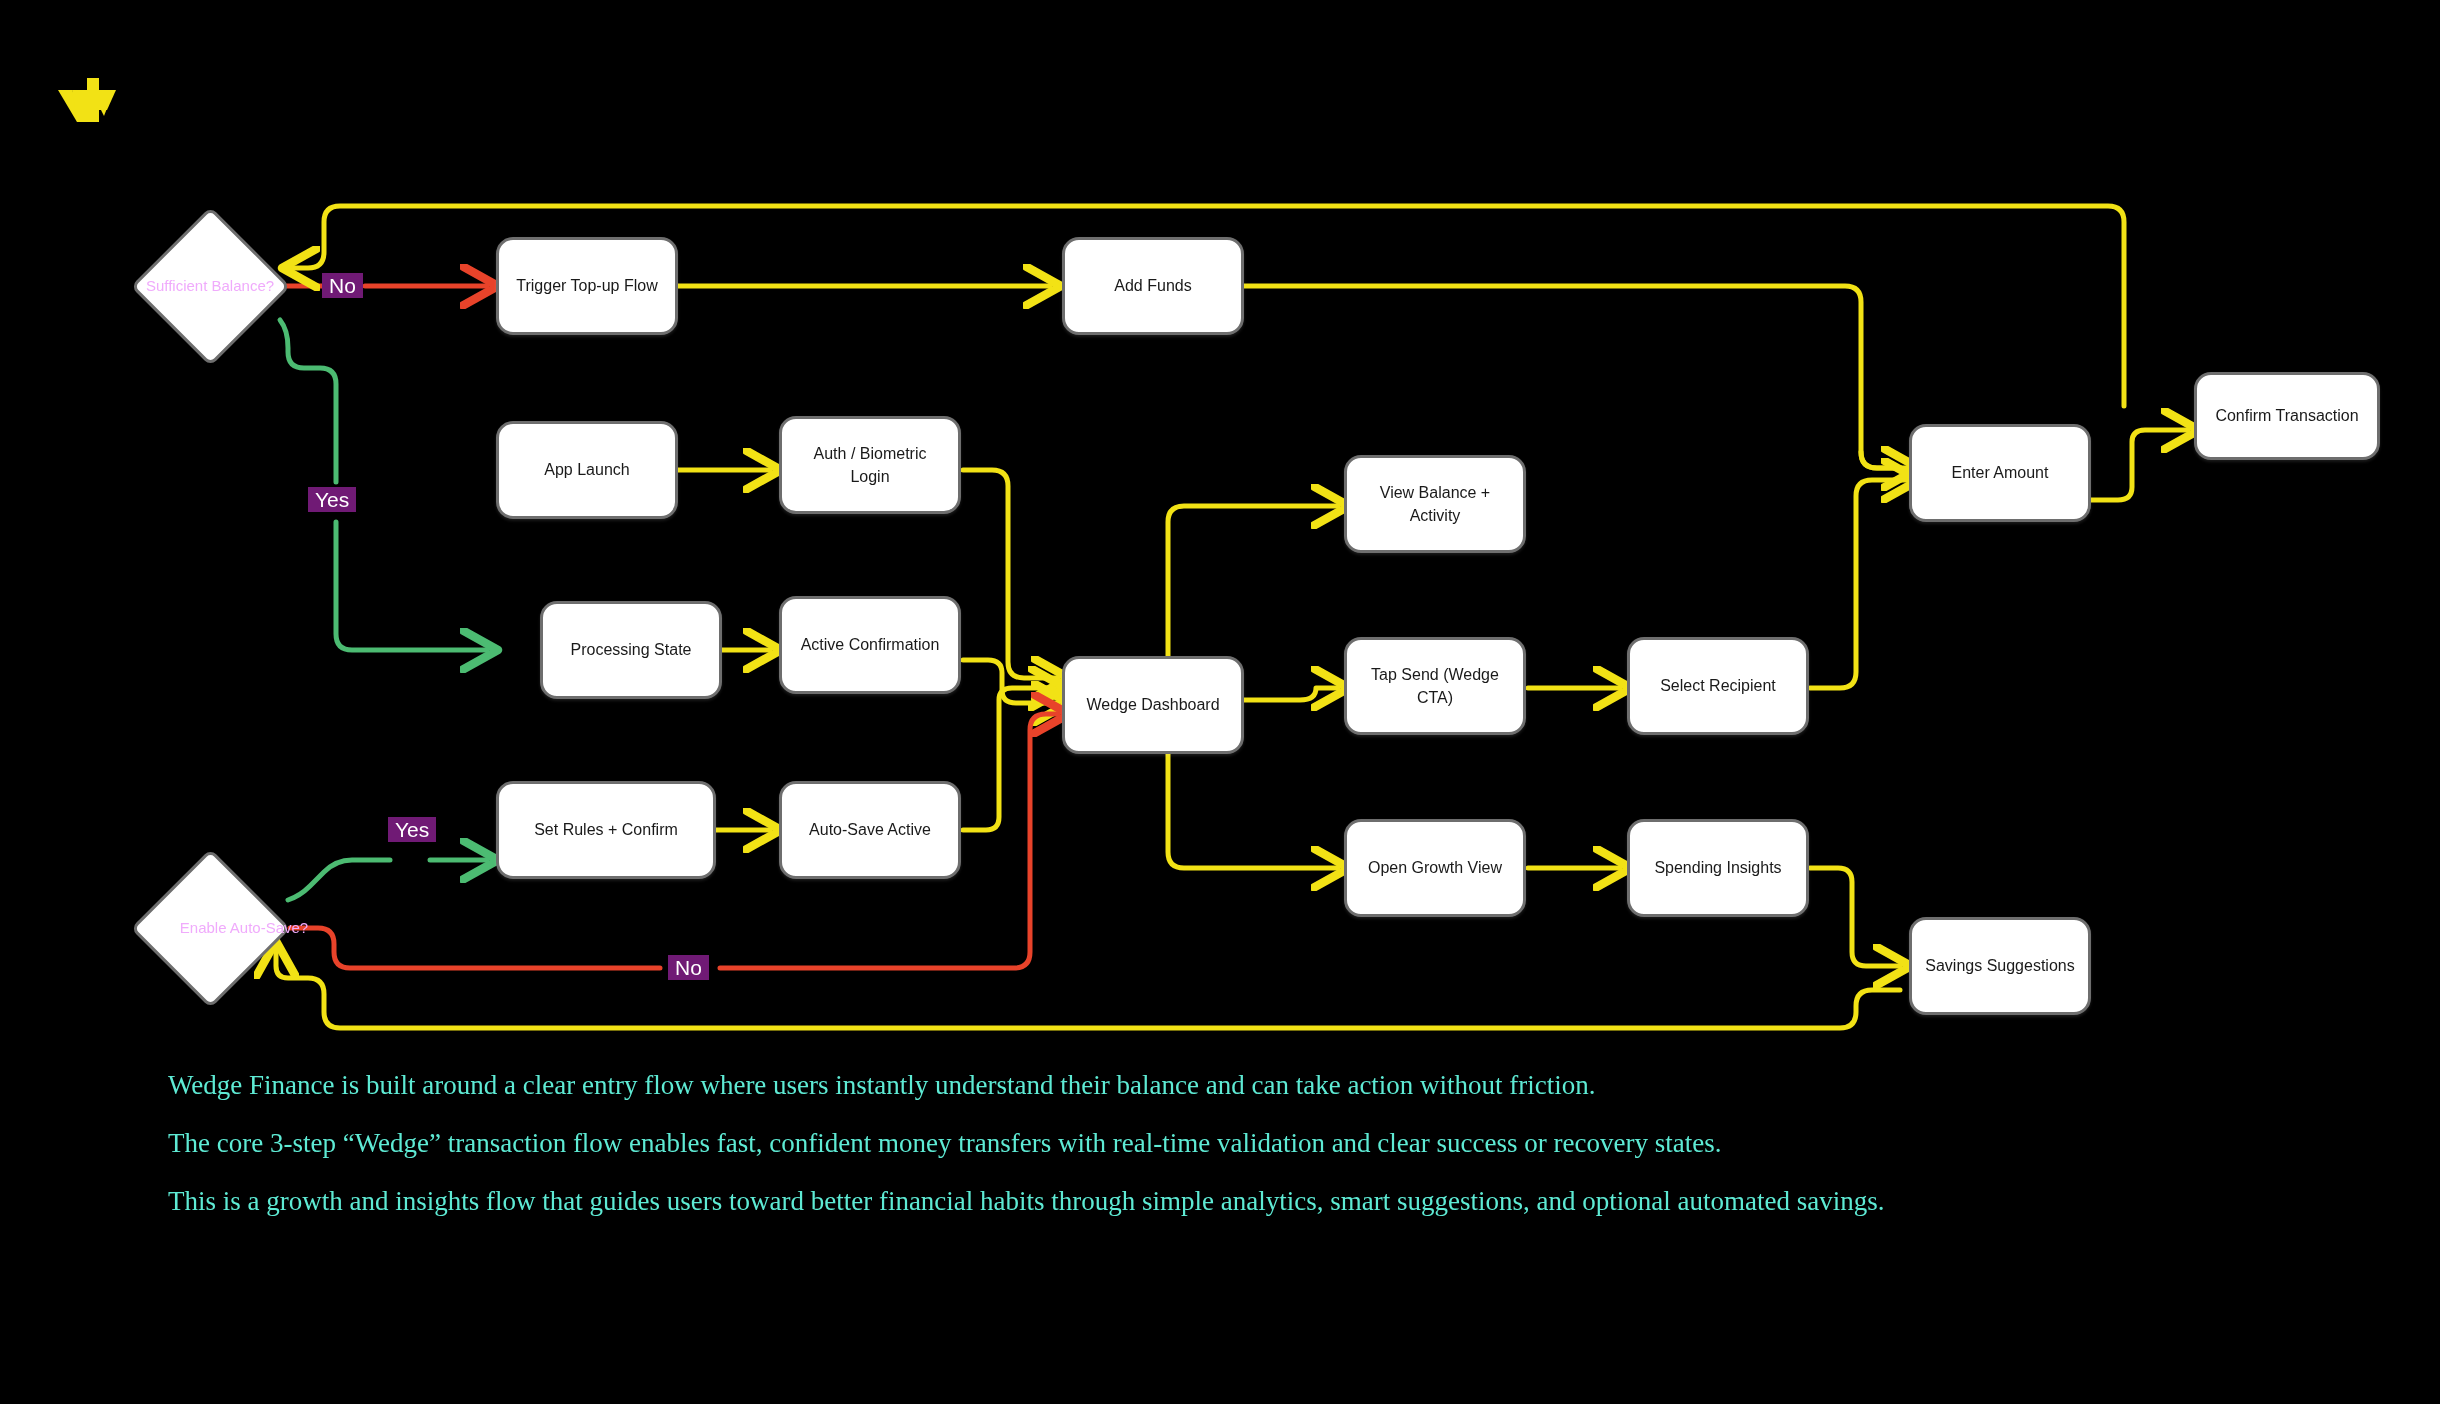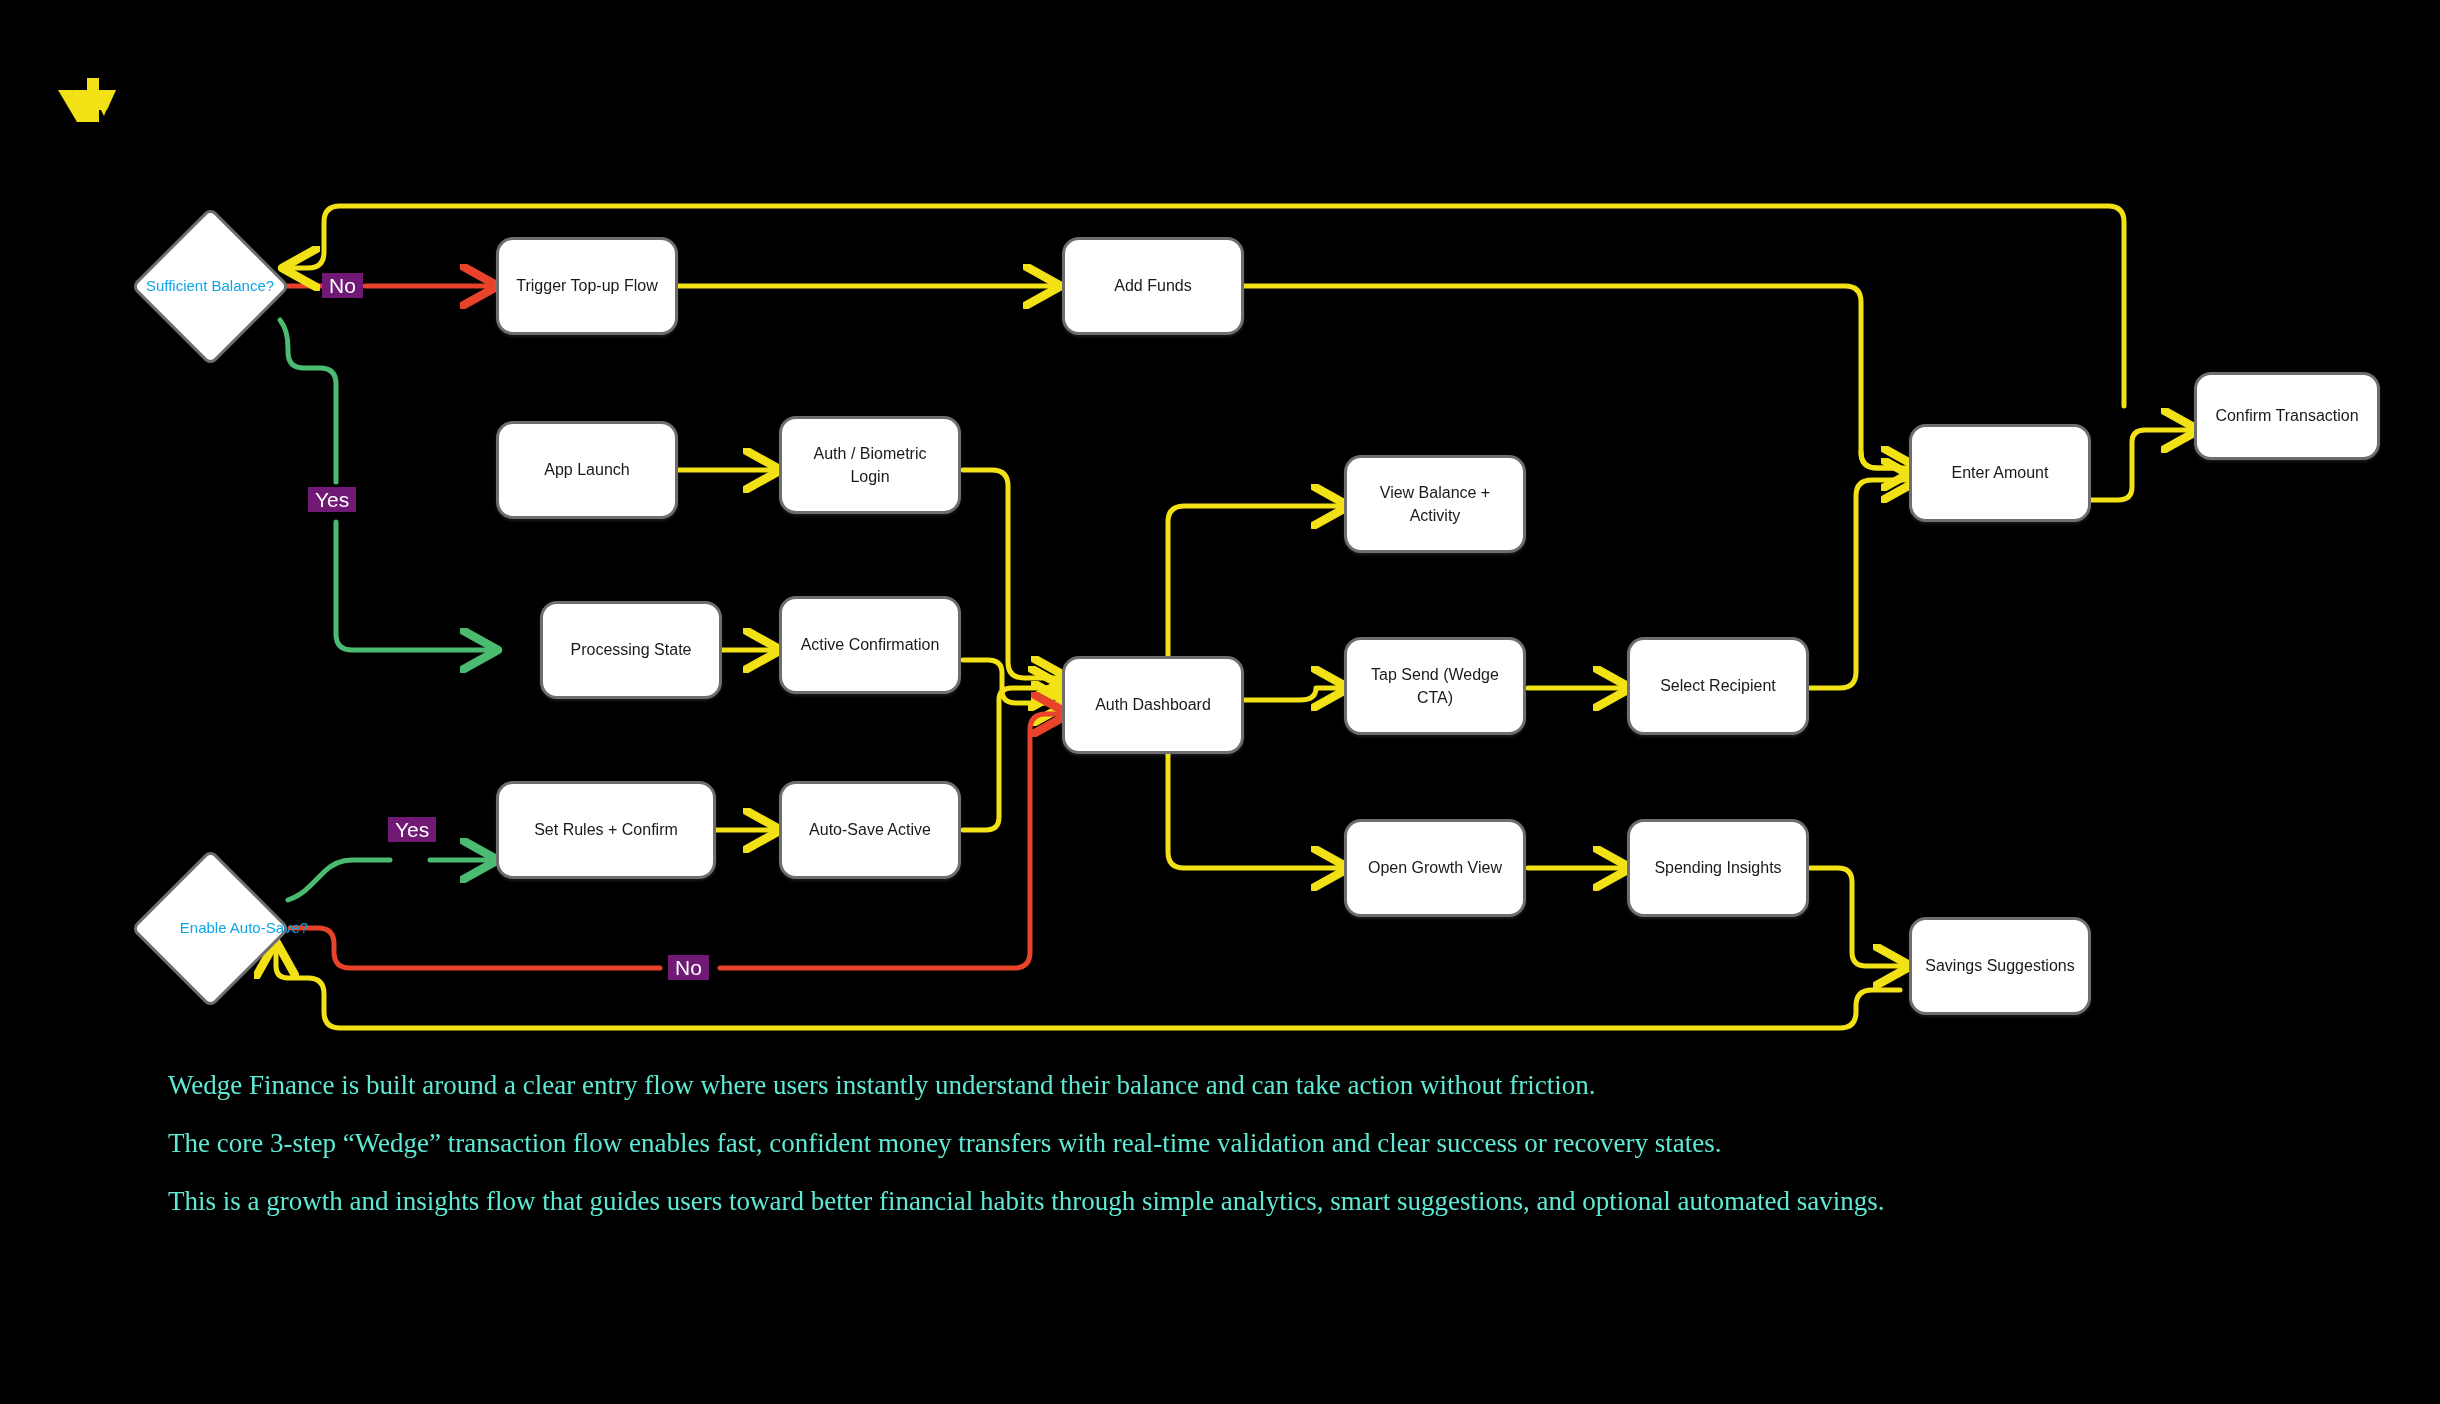--- a/index.html
+++ b/index.html
@@ -76,21 +76,21 @@
   }
   .diamond-label {
     position: absolute;
     left: 0; top: 0;
     width: 160px;
     height: 160px;
     display: flex;
     align-items: center;
     justify-content: center;
     text-align: center;
-    color: #0ea5e9;
+    color: #f0abfc;
     font-size: 15px;
     line-height: 1.35;
     z-index: 3;
   }
   
   .edge-label {
     position: absolute;
     color: #ffffff;
     font-size: 21px;
     line-height: 1;
@@ -277,21 +277,21 @@
 
   <div class="node" style="left:496px; top:601px; width:182px; height:98px;margin-left:44px;">
     <span>Processing State</span>
   </div>
 
   <div class="node" style="left:779px; top:596px; width:182px; height:98px;">
     <span>Active Confirmation</span>
   </div>
 
   <div class="node" style="left:1062px; top:656px; width:182px; height:98px;">
-    <span>Auth Dashboard</span>
+    <span>Wedge Dashboard</span>
   </div>
 
   <div class="node" style="left:1344px; top:637px; width:182px; height:98px;">
     <span>Tap Send (Wedge CTA)</span>
   </div>
 
   <div class="node" style="left:1627px; top:637px; width:182px; height:98px;">
     <span>Select Recipient</span>
   </div>
 

